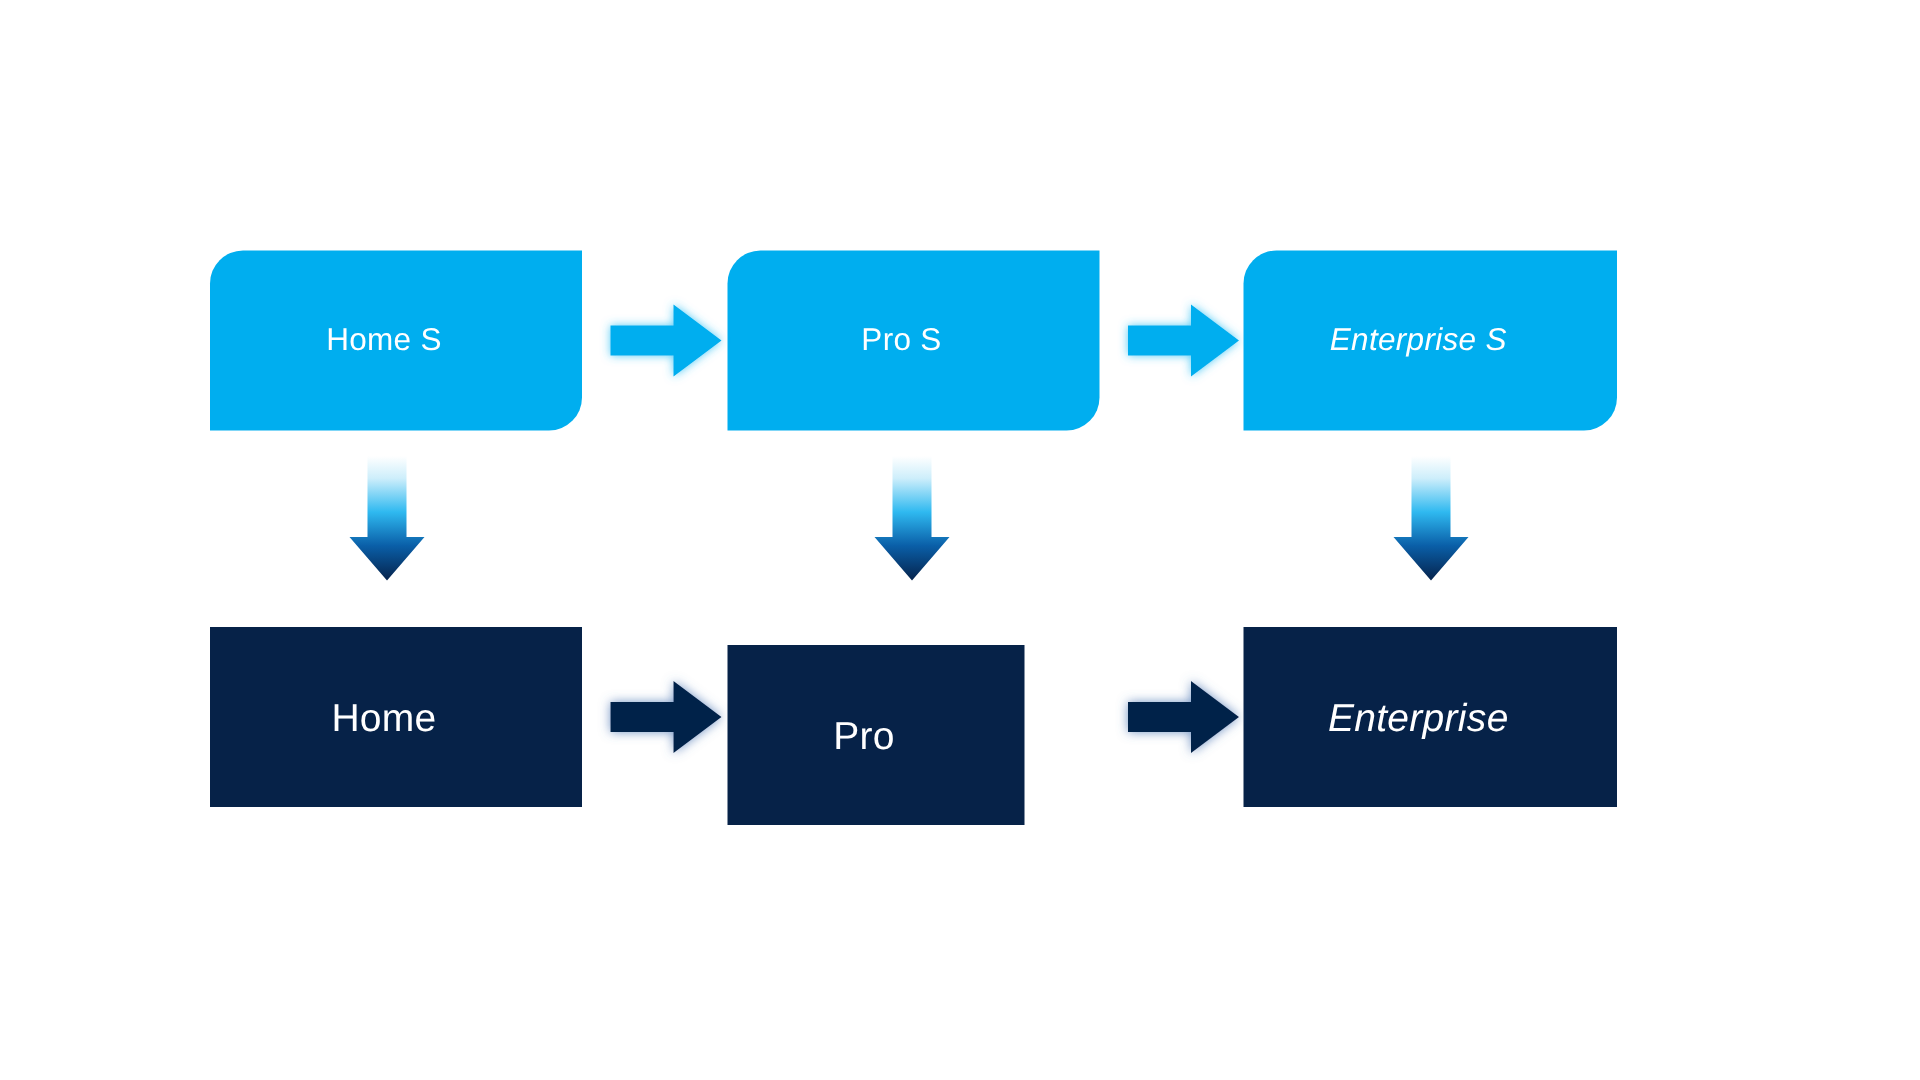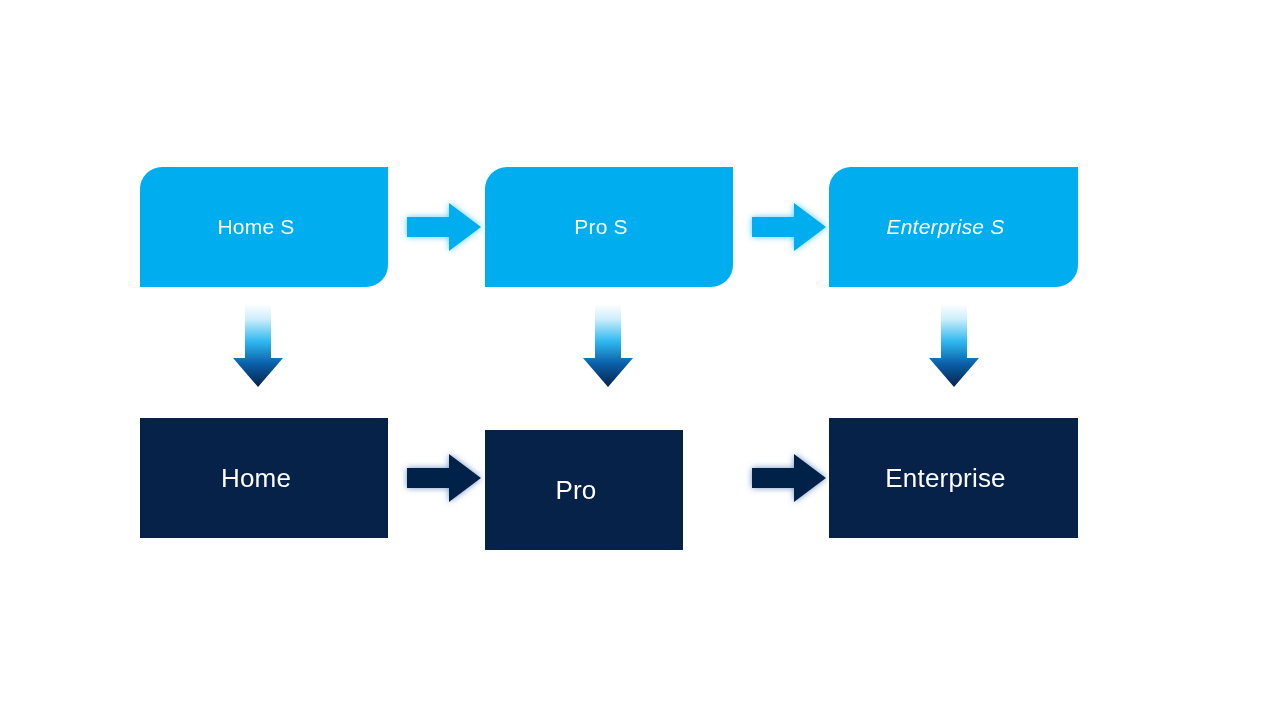--- a/index.html
+++ b/index.html
@@ -90,21 +90,21 @@
   </div>
 
   <div class="node bottom" style="left:140px; top:418px; width:248px; height:120px;">
     <span class="node-label">Home</span>
   </div>
 
   <div class="node bottom" style="left:485px; top:418px; width:198px; height:120px;margin-top:12px;">
     <span class="node-label">Pro</span>
   </div>
 
-  <div class="node bottom" style="left:829px; top:418px; width:249px; height:120px;">
+  <div class="node bottom" style="left:829px; top:418px; width:249px; height:120px;font-style:italic;">
     <span class="node-label">Enterprise</span>
   </div>
 
   <div class="harrow" style="left:405px; top:199px;">
     <svg width="78" height="56" viewBox="0 0 78 56" xmlns="http://www.w3.org/2000/svg">
       <defs>
         <filter id="glowLight1" x="-40%" y="-40%" width="180%" height="180%">
           <feDropShadow dx="0" dy="0" stdDeviation="3.2" flood-color="#35c3f5" flood-opacity="0.85"></feDropShadow>
         </filter>
       </defs>

